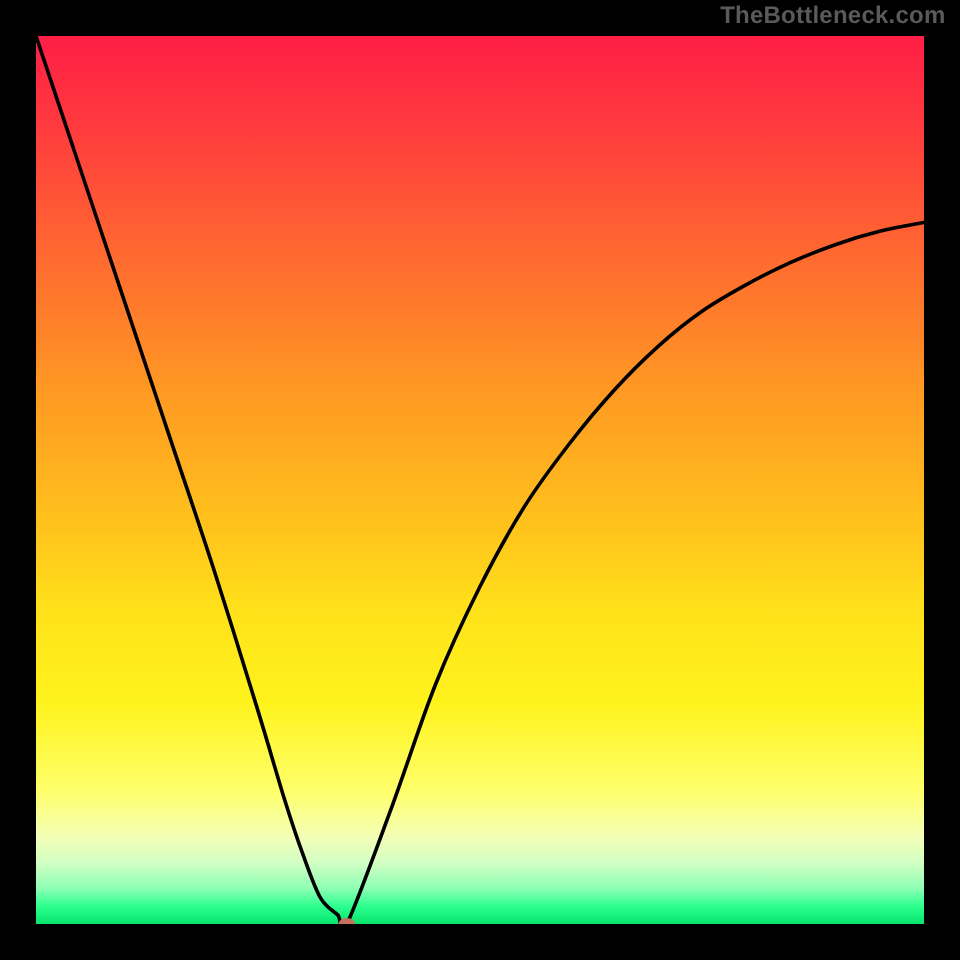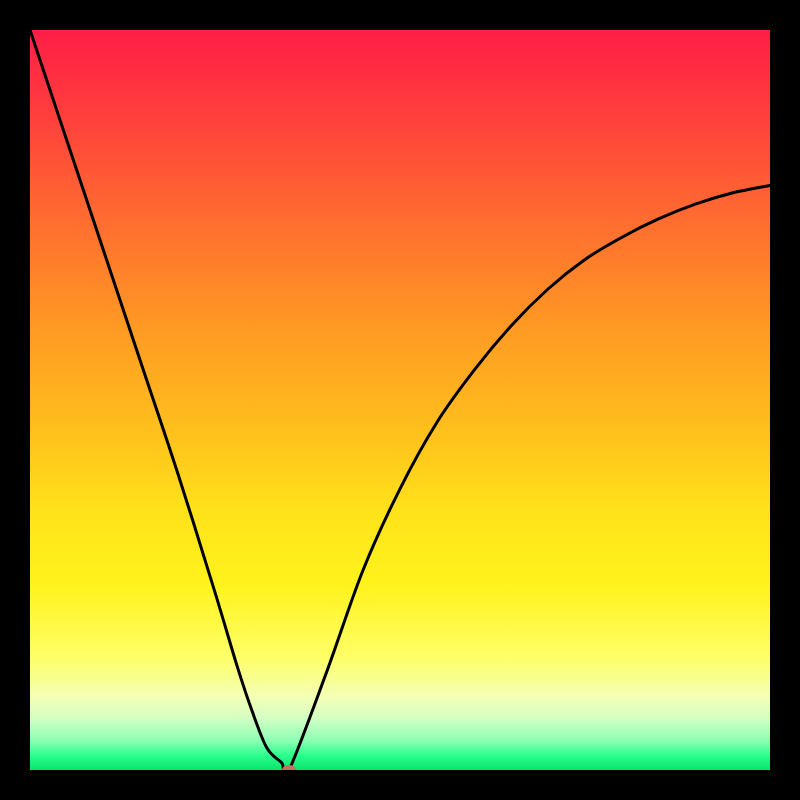--- a/index.html
+++ b/index.html
@@ -69,20 +69,21 @@
     stroke-linejoin: round;
   }
   .marker {
     fill: #c57160;
   }
 </style>
 </head>
 <body>
 
 <div class="frame">
+  <div class="watermark">TheBottleneck.com</div>
 
   <div class="plot-area">
     <div class="gradient"></div>
     <svg class="curve" viewBox="0 0 740 740" preserveAspectRatio="none">
       <path id="curve-path" d="M 0,0 C 6.166666666666667,18.5 24.666666666666664,74 37,111 C 49.333333333333336,148 61.666666666666664,185 74,222 C 86.33333333333333,259 98.66666666666667,295.99999999999994 111,332.99999999999994 C 123.33333333333333,369.99999999999994 135.66666666666666,405.76666666666665 148,444 C 160.33333333333334,482.23333333333335 175.13333333333333,530.3333333333333 185,562.4 C 194.86666666666667,594.4666666666667 201.03333333333336,616.6666666666666 207.20000000000002,636.4 C 213.36666666666667,656.1333333333333 217.06666666666666,667.2333333333333 222,680.8 C 226.93333333333334,694.3666666666666 231.86666666666667,709.1666666666666 236.8,717.8 C 241.73333333333335,726.4333333333333 247.90000000000003,728.9 251.60000000000002,732.6 C 255.3,736.3000000000001 251.6,754.8 259,740 C 266.4,725.2 283.6666666666667,677.0999999999999 296,643.8 C 308.3333333333333,610.5 320.6666666666667,571.0333333333334 333,540.2 C 345.3333333333333,509.36666666666673 357.66666666666663,483.4666666666667 370,458.8 C 382.33333333333337,434.1333333333333 394.66666666666674,411.9333333333334 407.00000000000006,392.20000000000005 C 419.33333333333337,372.4666666666667 431.6666666666667,356.43333333333334 444,340.4 C 456.3333333333333,324.3666666666666 468.6666666666667,309.56666666666666 481,296 C 493.3333333333333,282.43333333333334 505.6666666666667,270.1 518,259 C 530.3333333333334,247.9 542.6666666666666,238.03333333333336 555,229.40000000000003 C 567.3333333333334,220.7666666666667 579.6666666666666,213.98333333333338 592,207.20000000000005 C 604.3333333333334,200.4166666666667 616.6666666666666,194.25000000000006 629,188.70000000000005 C 641.3333333333334,183.15000000000003 653.6666666666666,178.21666666666667 666,173.89999999999998 C 678.3333333333334,169.5833333333333 690.6666666666666,165.8833333333333 703,162.79999999999995 C 715.3333333333334,159.7166666666666 733.8333333333334,156.6333333333333 740,155.39999999999998"></path>
       <ellipse id="marker-dot" class="marker" cx="259" cy="740" rx="7" ry="5"></ellipse>
     </svg>
   </div>
 </div>
 

